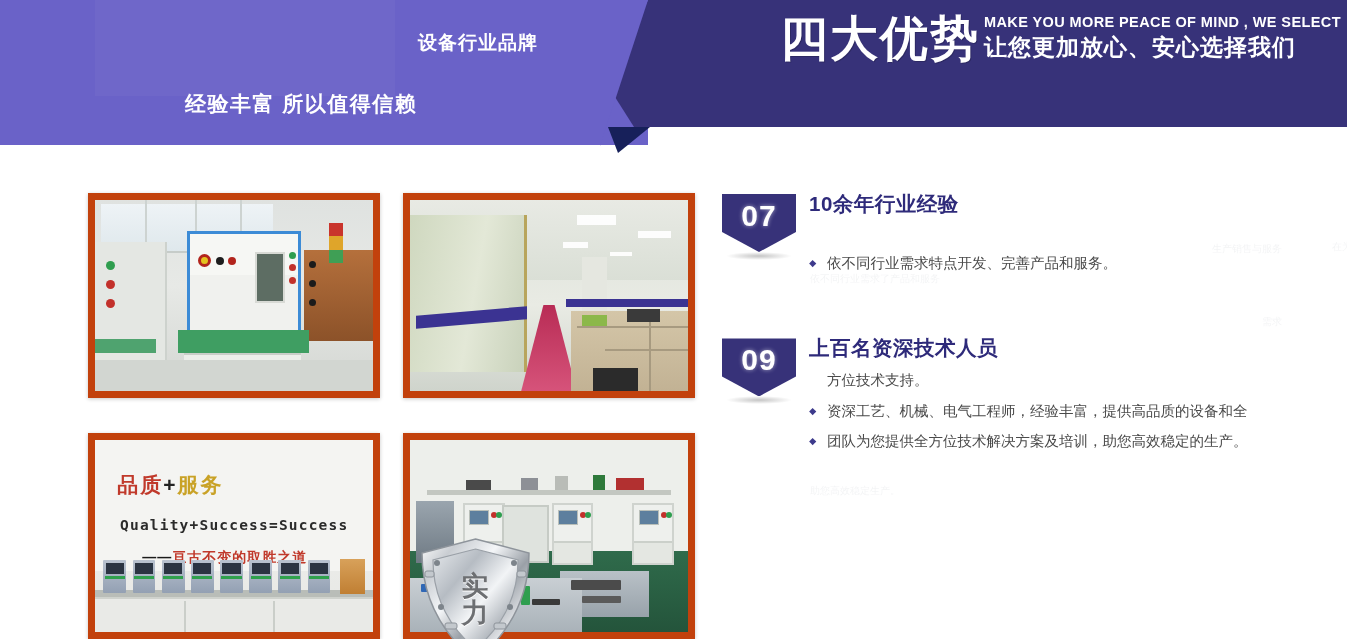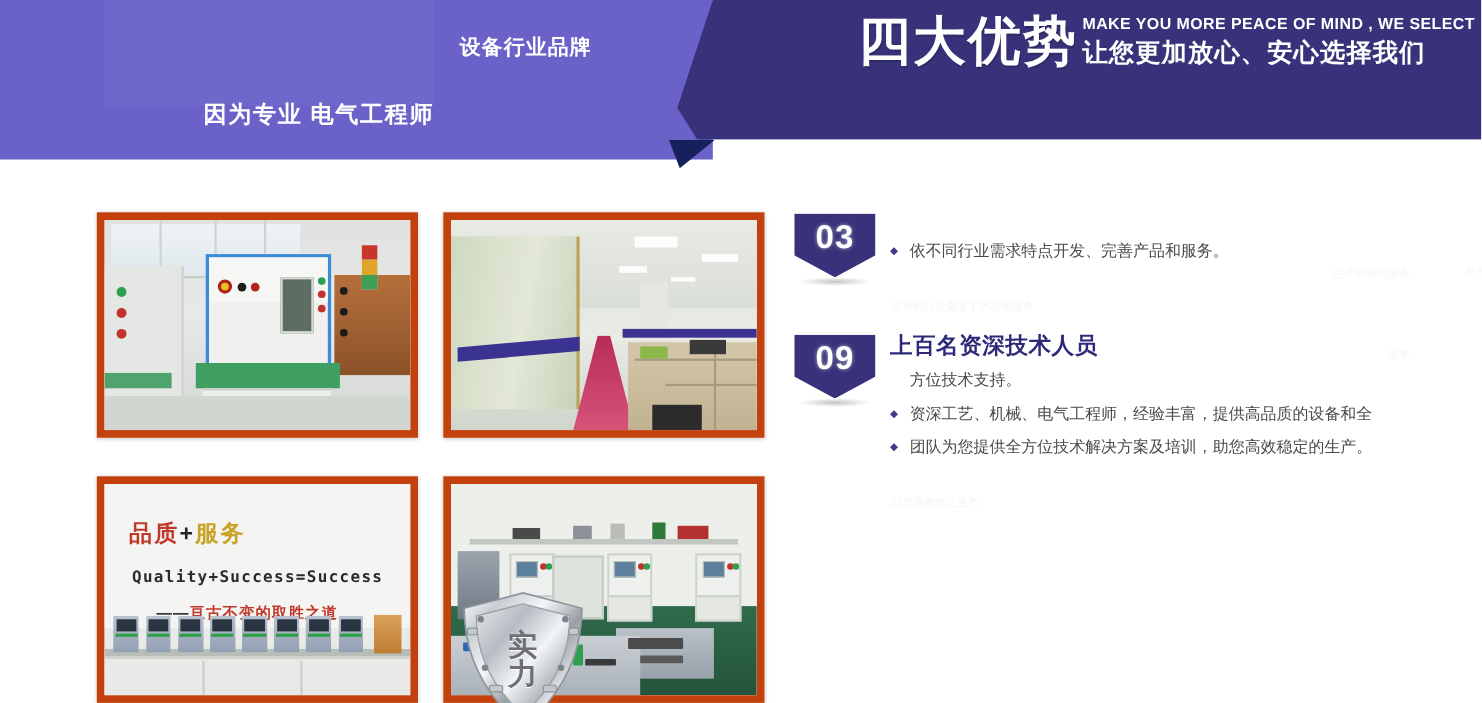--- a/index.html
+++ b/index.html
@@ -223,21 +223,21 @@
 
   <div class="banner">
     <div class="band-light">
       <div class="band-light-sheen"></div>
     </div>
     <div class="band-dark"></div>
     <div class="wedge-light"></div>
     <div class="tri-navy"></div>
 
     <div class="brand-tag">设备行业品牌</div>
-    <div class="brand-slogan">因为专业 电气工程师</div>
+    <div class="brand-slogan">经验丰富 所以值得信赖</div>
 
     <div class="hero-wrap">
       <div class="hero-cn">四大优势</div>
       <div class="hero-right">
         <div class="hero-en">MAKE YOU MORE PEACE OF MIND , WE SELECT</div>
         <div class="hero-sub">让您更加放心、安心选择我们</div>
       </div>
     </div>
   </div>
 
@@ -436,24 +436,25 @@
         <span>实</span>
         <span>力</span>
       </div>
     </div>
   </div>
 
   <div class="features">
 
     <div class="feature">
       <div class="fbadge">
-        <span>03</span>
+        <span>07</span>
       </div>
       <div class="fbadge-shadow"></div>
       <div class="fbody">
+        <div class="ftitle">10余年行业经验</div>
         <div style="height:22px"></div>
         <div class="fline">依不同行业需求特点开发、完善产品和服务。</div>
       </div>
       <div class="ghost" style="left:490px; top:52px;">生产销售与服务</div>
       <div class="ghost" style="left:610px; top:50px;">在为专业与服务的</div>
       <div class="ghost" style="left:88px; top:82px;">依不同行业需求了产品和服务</div>
       <div class="ghost" style="left:540px; top:125px;">需求</div>
     </div>
 
     <div class="feature" style="margin-top:58px;">

